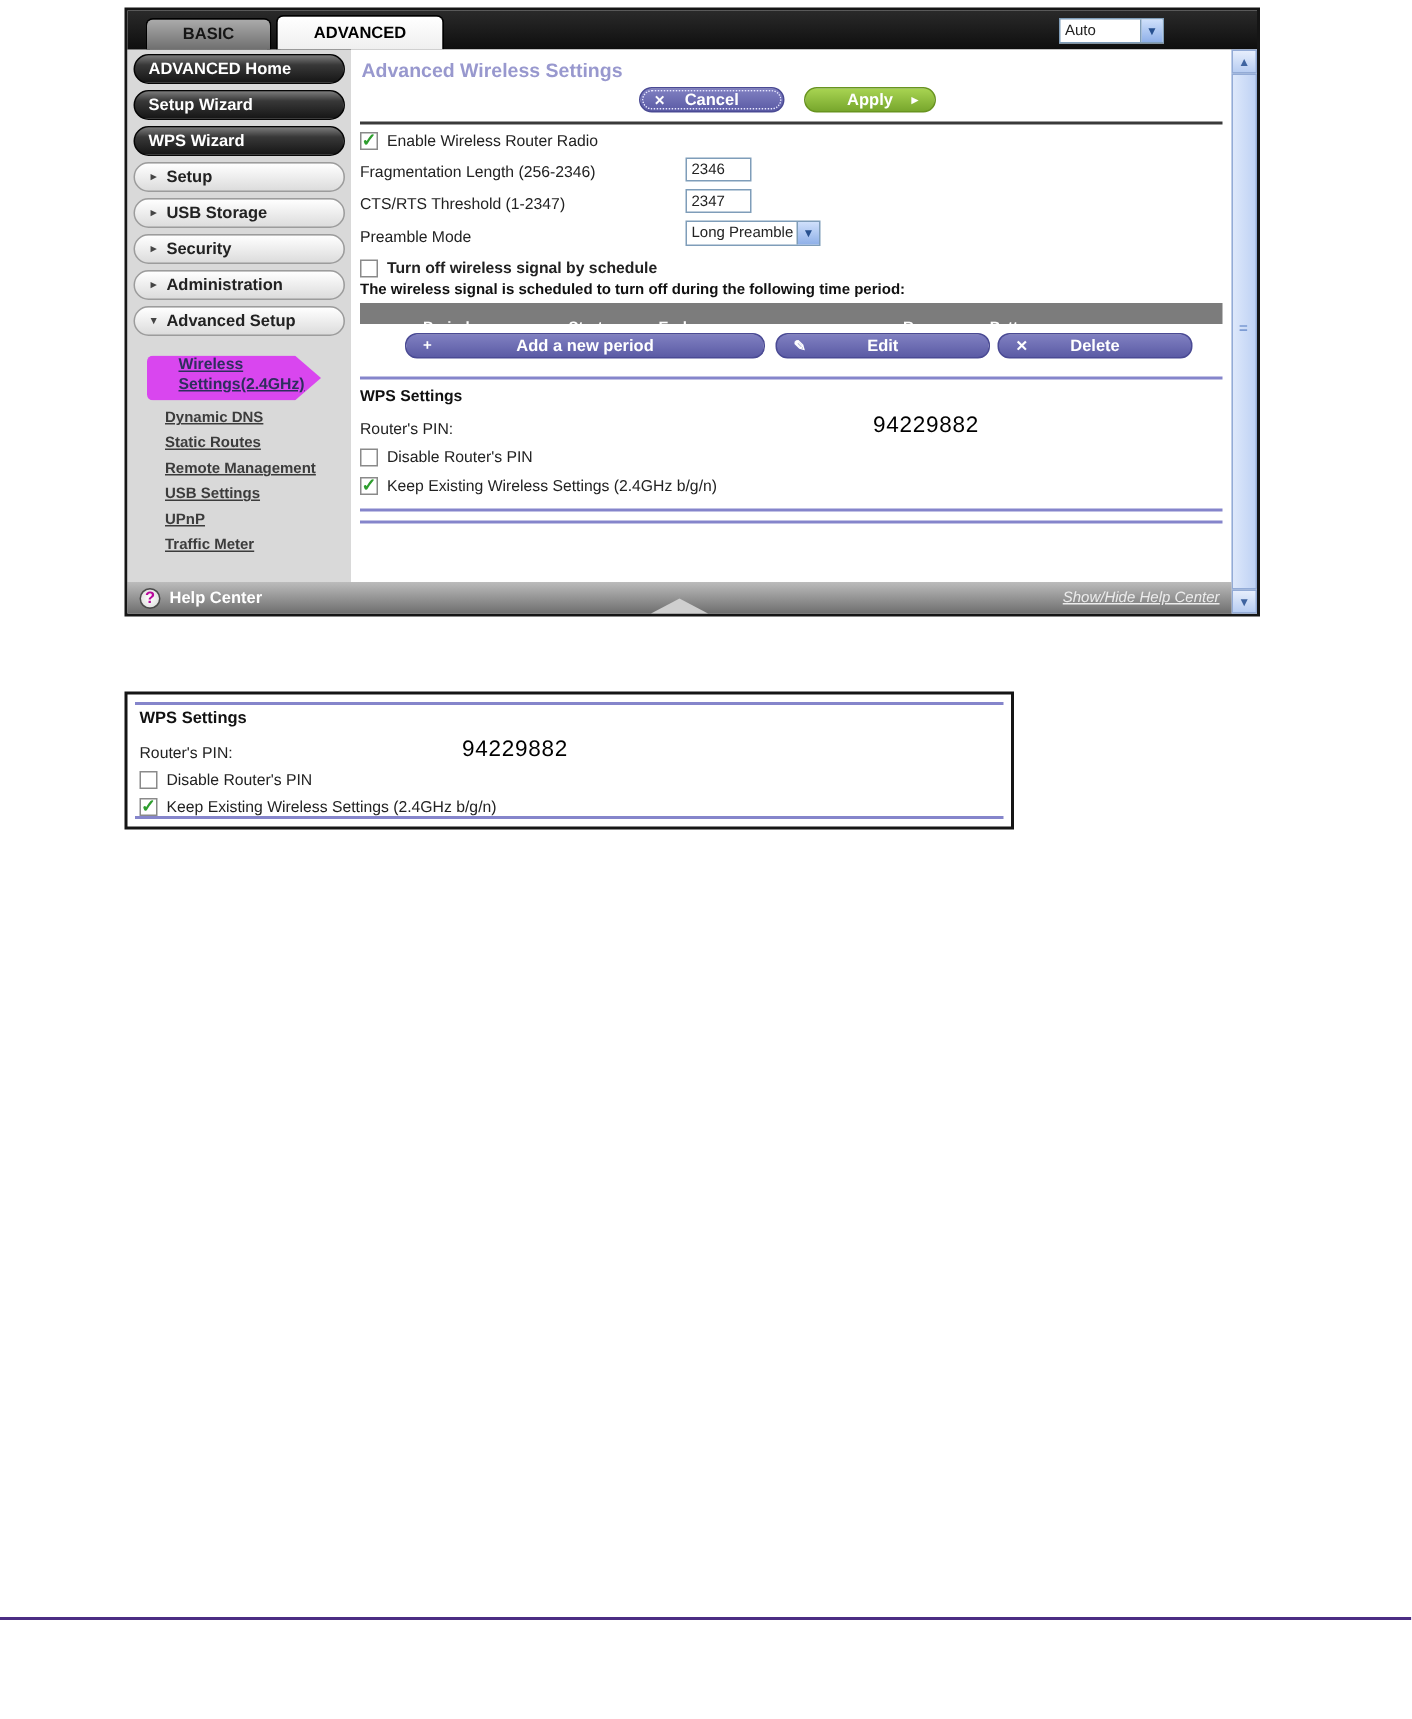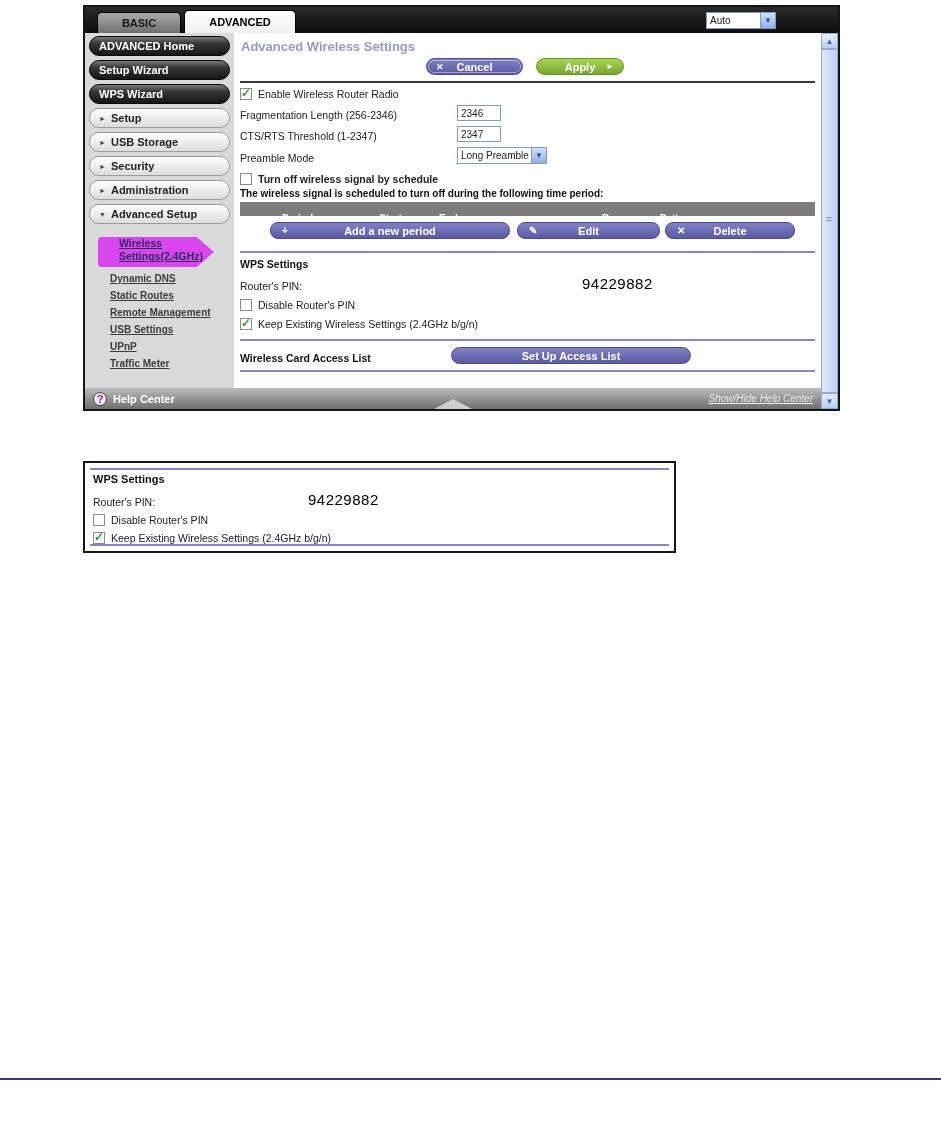--- a/index.html
+++ b/index.html
@@ -229,26 +229,20 @@
           <span class="cb"></span>
           <span class="cblab">Disable Router's PIN</span>
         </div>
         <div class="row" style="margin-top:7px">
           <span class="cb checked"></span>
           <span class="cblab">Keep Existing Wireless Settings (2.4GHz b/g/n)</span>
         </div>
 
         <div class="psep" style="margin-top:9px"></div>
 
-        <div class="row" style="margin-top:6px">
-          <span class="acclab">Wireless Card Access List</span>
-          <div class="pbtn" style="width:240px">
-            <span>Set Up Access List</span>
-          </div>
-        </div>
 
         <div class="psep" style="margin-top:6px"></div>
       </div>
 
       <div class="vscroll">
         <div class="sbtn">
             <span>▲</span>
           </div>
         <div class="sthumb"></div>
         <div class="sbtn">

